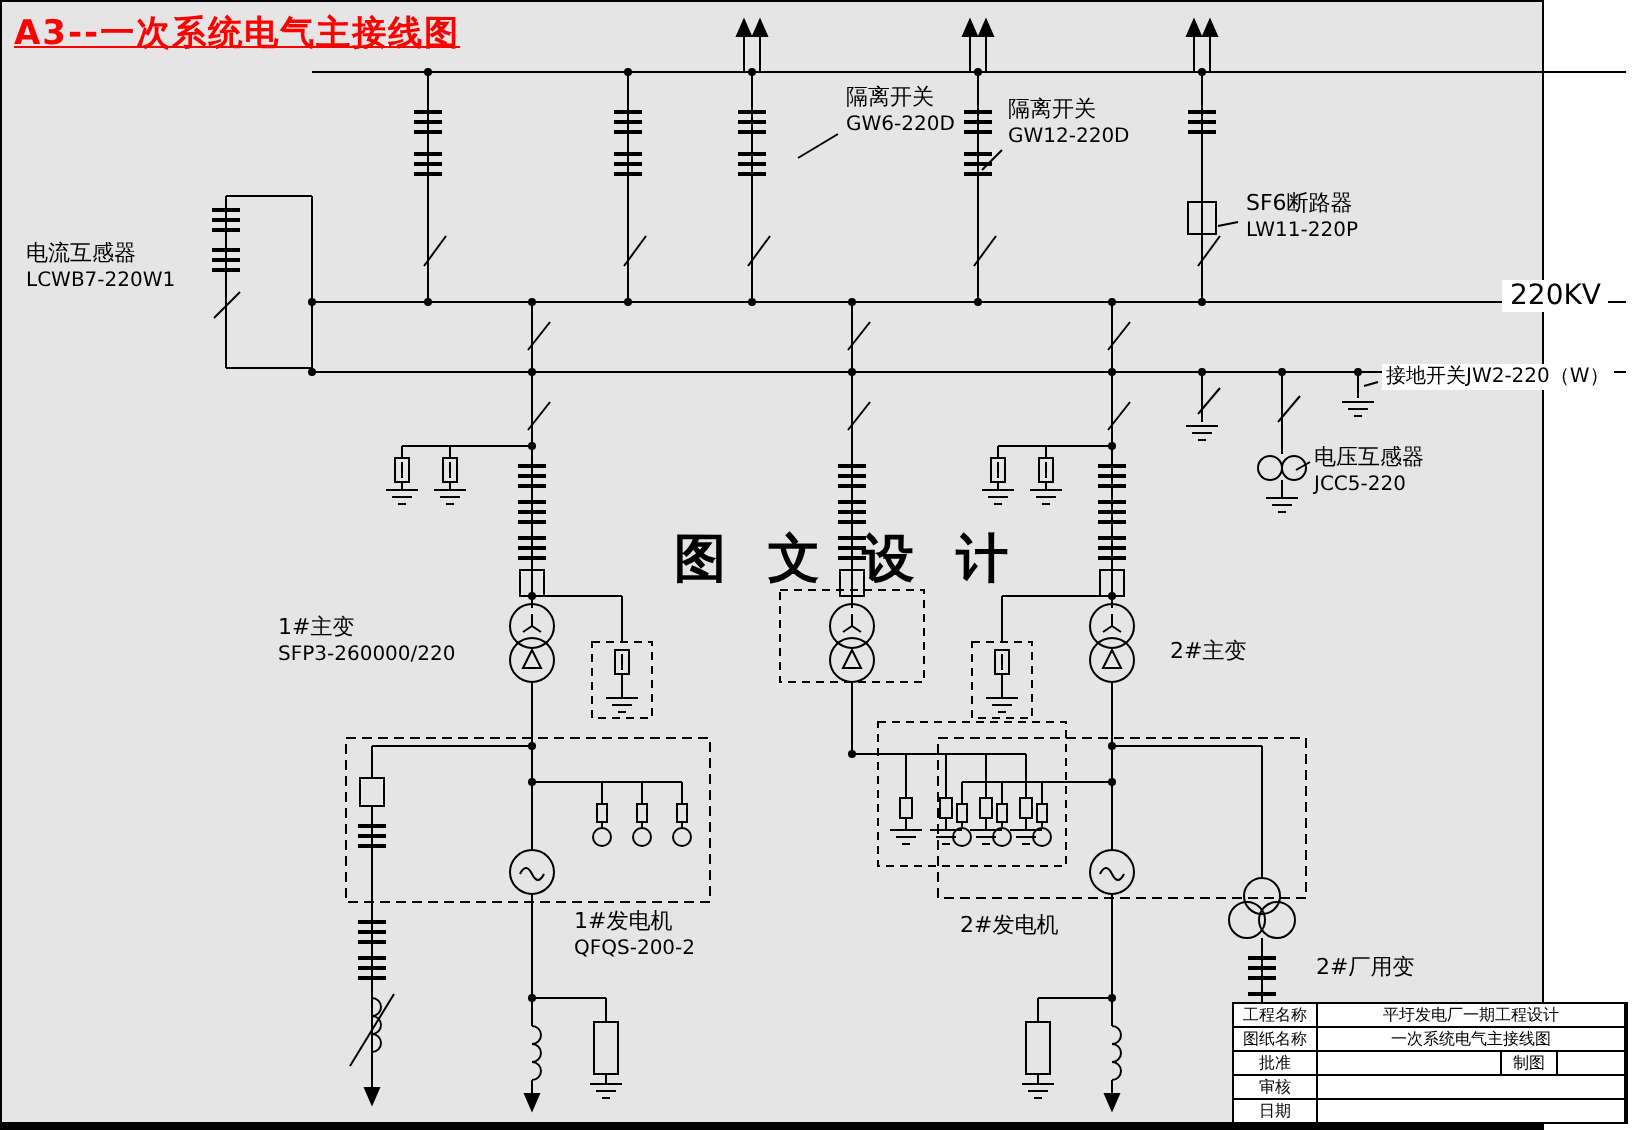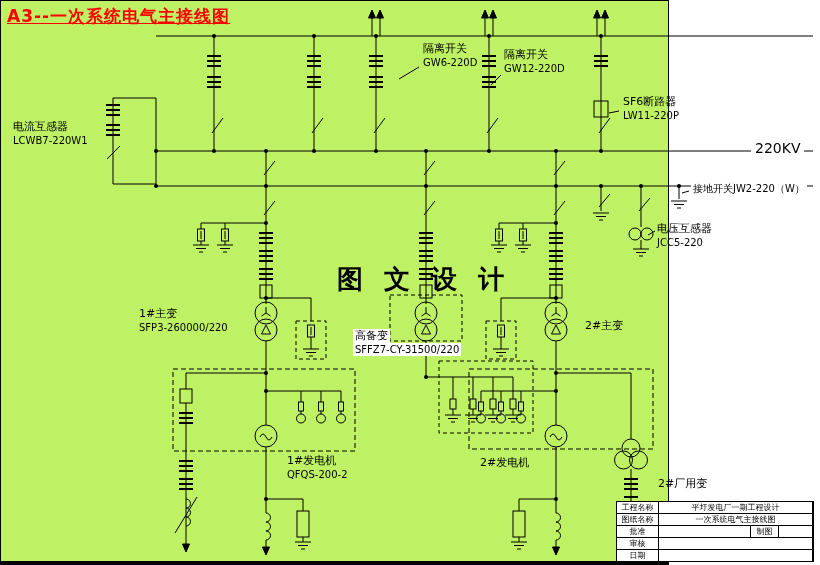--- a/index.html
+++ b/index.html
@@ -1,19 +1,19 @@
 <!DOCTYPE html>
 <html><head>
 <meta charset="utf-8">
 <style>
   * { margin:0; padding:0; box-sizing:border-box; }
   html,body { width:820px; height:565px; background:#fff; overflow:hidden;
               font-family:"DejaVu Sans","Liberation Sans",sans-serif; }
-  .page { position:absolute; left:0; top:0; width:669px; height:565px;
-          background:#bef264; border:1px solid #000; border-bottom:4px solid #000; }
+  .page { position:absolute; left:0; top:0; width:772px; height:565px;
+          background:#e5e5e5; border:1px solid #000; border-bottom:4px solid #000; }
   svg.schematic { position:absolute; left:0; top:0; }
   .lbl { position:absolute; color:#000; font-size:11px; line-height:1.3; white-space:nowrap; z-index:3; }
   .lbl .code { font-size:10px; }
   .bg { background:#fff; padding:0 2px; }
   .title { position:absolute; left:6px; top:4px; color:#f00; font-size:17px; font-weight:bold;
            letter-spacing:1px; text-decoration:underline; z-index:4; }
   .watermark { position:absolute; left:336px; top:261px; font-size:26px; font-weight:bold;
                letter-spacing:6px; color:#000; z-index:2; }
   .busv { position:absolute; left:750px; top:139px; font-size:14px; background:#fff; padding:0 4px; z-index:3; }
   .tblock { position:absolute; left:615px; top:500px; width:198px; height:61px;
@@ -380,24 +380,20 @@
 
   <div class="watermark">图 文 设 计</div>
 
   <div class="lbl" style="left:138px;top:306px;">
     <div>1#主变</div>
     <div class="code">SFP3-260000/220</div>
   </div>
 
   <div class="lbl" style="left:584px;top:306px;margin-top:12px;">2#主变</div>
 
-  <div class="lbl" style="left:352px;top:328px;">
-    <div class="bg" style="display:inline-block">高备变</div>
-    <div class="code bg">SFFZ7-CY-31500/220</div>
-  </div>
 
 
   <div class="lbl" style="left:657px;top:429px;margin-top:47px;">2#厂用变</div>
 
   <div class="lbl" style="left:286px;top:453px;">
     <div>1#发电机</div>
     <div class="code">QFQS-200-2</div>
   </div>
 
   <div class="lbl" style="left:479px;top:455px;">2#发电机</div>

